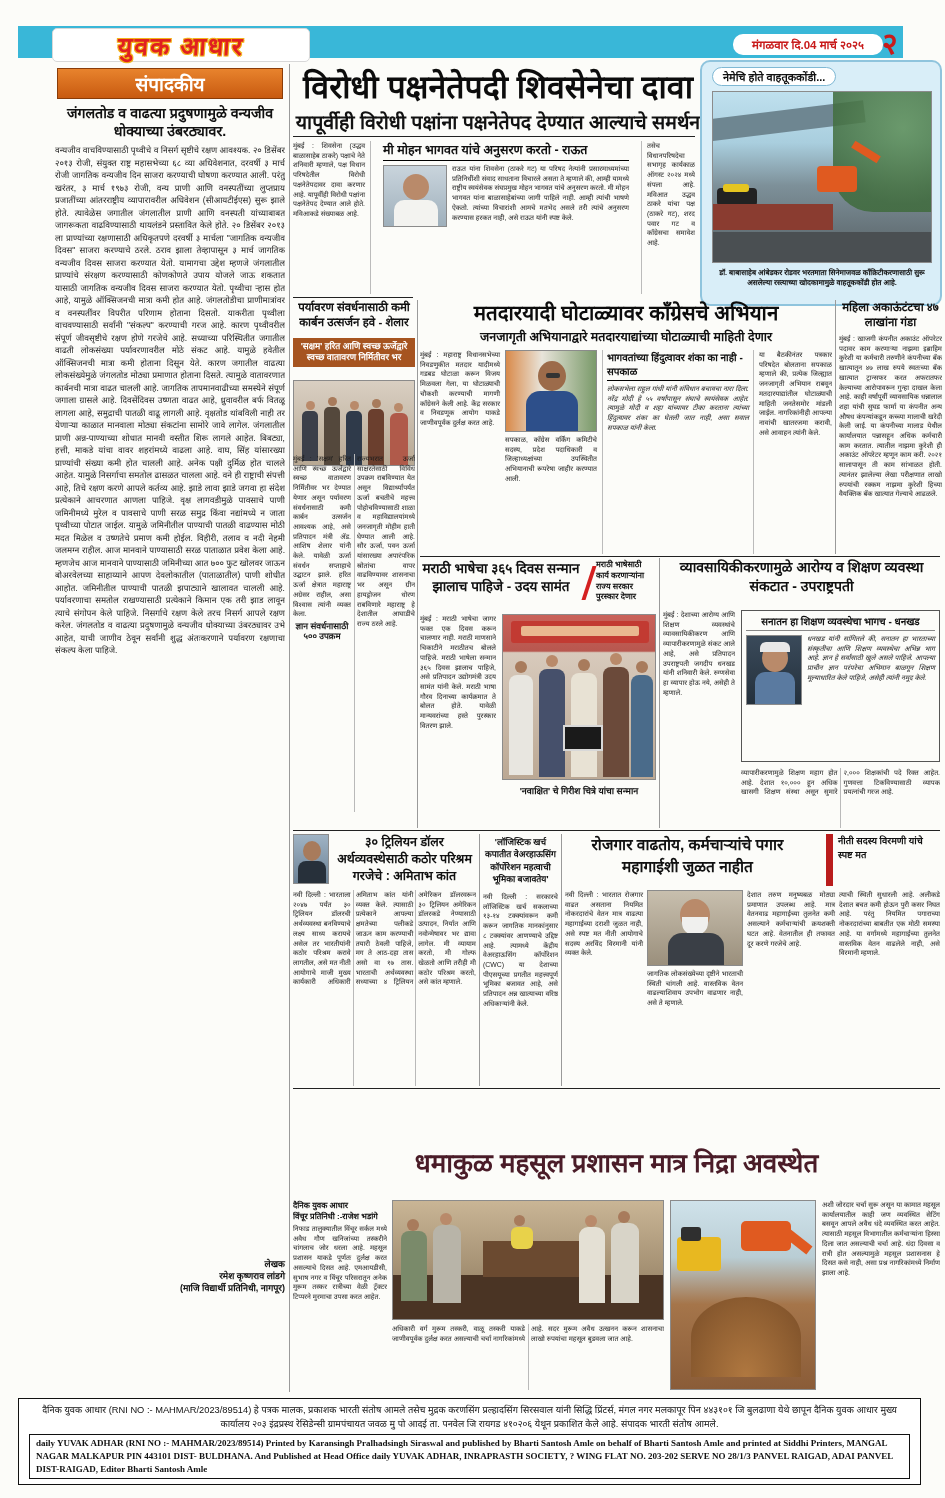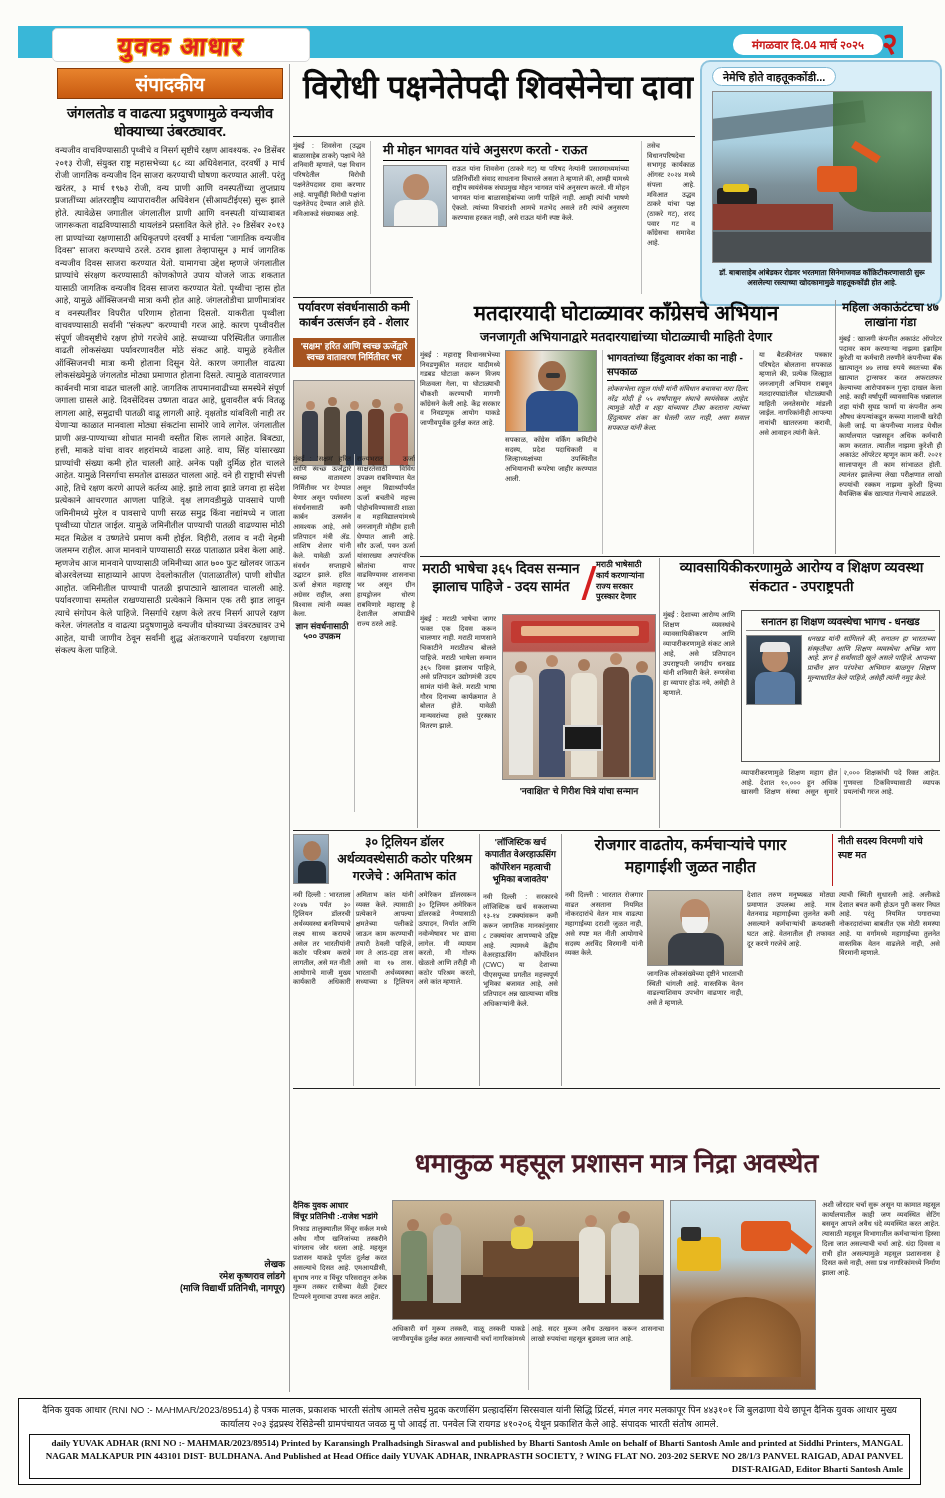--- a/index.html
+++ b/index.html
@@ -35,21 +35,21 @@
 .h-xl{font-weight:800;color:#0c0c0c}
 .inset-head{font-size:12.5px;font-weight:800;border-bottom:1px solid #000;padding-bottom:2px;margin-bottom:3px}
 
 .ph{position:absolute;overflow:hidden;border:1px solid #8b8b8b;background:#cfcfcf}
 .ph i{position:absolute;display:block}
 .p-head{border-radius:50%}
 
 .footbox{left:18px;top:1398px;width:903px;border:1.5px solid #111;background:#fff;padding:4px 10px 5px}
 .foot-mr{font-size:9.3px;line-height:14px;text-align:center;color:#111}
 .foot-en{border:1.5px solid #111;margin-top:3px;padding:2px 6px;font-family:"Liberation Serif","DejaVu Serif",serif;
-  font-weight:bold;font-size:9px;line-height:13px;text-align:right}
+  font-weight:bold;font-size:9px;line-height:13px;text-align:left}
 .cols2{column-count:2;column-gap:6px;column-rule:1px solid #b9b9b9}
 .cols3{column-count:3;column-gap:5px;column-rule:1px solid #b9b9b9}
 </style>
 </head>
 <body>
 
 <div class="page">
 
   <div class="abs cyanbar"></div>
   <div class="abs masthead">
@@ -64,20 +64,21 @@
   <div class="abs ed-head">जंगलतोड व वाढत्या प्रदुषणामुळे वन्यजीव धोक्याच्या उंबरठ्यावर.</div>
   <div class="abs ed-body just">वन्यजीव वाचविण्यासाठी पृथ्वीचे व निसर्ग सृष्टीचे रक्षण आवश्यक. २० डिसेंबर २०१३ रोजी, संयुक्त राष्ट्र महासभेच्या ६८ व्या अधिवेशनात, दरवर्षी ३ मार्च रोजी जागतिक वन्यजीव दिन साजरा करण्याची घोषणा करण्यात आली. परंतु खरंतर, ३ मार्च १९७३ रोजी, वन्य प्राणी आणि वनस्पतींच्या लुप्तप्राय प्रजातींच्या आंतरराष्ट्रीय व्यापारावरील अधिवेशन (सीआयटीईएस) सुरू झाले होते. त्यावेळेस जगातील जंगलातील प्राणी आणि वनस्पती यांच्याबाबत जागरूकता वाढविण्यासाठी थायलंडने प्रस्तावित केले होते. २० डिसेंबर २०१३ ला प्राण्यांच्या रक्षणासाठी अधिकृतपणे दरवर्षी ३ मार्चला "जागतिक वन्यजीव दिवस" साजरा करण्याचे ठरले. ठराव झाला तेव्हापासून ३ मार्च जागतिक वन्यजीव दिवस साजरा करण्यात येतो. यामागचा उद्देश म्हणजे जंगलातील प्राण्यांचे संरक्षण करण्यासाठी कोणकोणते उपाय योजले जाऊ शकतात यासाठी जागतिक वन्यजीव दिवस साजरा करण्यात येतो. पृथ्वीचा ऱ्हास होत आहे, यामुळे ऑक्सिजनची मात्रा कमी होत आहे. जंगलतोडीचा प्राणीमात्रांवर व वनस्पतींवर विपरीत परिणाम होताना दिसतो. याकरीता पृथ्वीला वाचवण्यासाठी सर्वांनी "संकल्प" करण्याची गरज आहे. कारण पृथ्वीवरील संपूर्ण जीवसृष्टीचे रक्षण होणे गरजेचे आहे. सध्याच्या परिस्थितीत जगातील वाढती लोकसंख्या पर्यावरणावरील मोठे संकट आहे. यामुळे हवेतील ऑक्सिजनची मात्रा कमी होताना दिसून येते. कारण जगातील वाढत्या लोकसंख्येमुळे जंगलतोड मोठ्या प्रमाणात होताना दिसते. त्यामुळे वातावरणात कार्बनची मात्रा वाढत चालली आहे. जागतिक तापमानवाढीच्या समस्येने संपूर्ण जगाला ग्रासले आहे. दिवसेंदिवस उष्णता वाढत आहे, ध्रुवावरील बर्फ वितळू लागला आहे, समुद्राची पातळी वाढू लागली आहे. वृक्षतोड थांबविली नाही तर येणाऱ्या काळात मानवाला मोठ्या संकटांना सामोरे जावे लागेल. जंगलातील प्राणी अन्न-पाण्याच्या शोधात मानवी वस्तीत शिरू लागले आहेत. बिबट्या, हत्ती, माकडे यांचा वावर शहरांमध्ये वाढला आहे. वाघ, सिंह यांसारख्या प्राण्यांची संख्या कमी होत चालली आहे. अनेक पक्षी दुर्मिळ होत चालले आहेत. यामुळे निसर्गाचा समतोल ढासळत चालला आहे. वने ही राष्ट्राची संपत्ती आहे, तिचे रक्षण करणे आपले कर्तव्य आहे. झाडे लावा झाडे जगवा हा संदेश प्रत्येकाने आचरणात आणला पाहिजे. वृक्ष लागवडीमुळे पावसाचे पाणी जमिनीमध्ये मुरेल व पावसाचे पाणी सरळ समुद्र किंवा नद्यांमध्ये न जाता पृथ्वीच्या पोटात जाईल. यामुळे जमिनीतील पाण्याची पातळी वाढण्यास मोठी मदत मिळेल व उष्णतेचे प्रमाण कमी होईल. विहीरी, तलाव व नदी नेहमी जलमग्न राहील. आज मानवाने पाण्यासाठी सरळ पाताळात प्रवेश केला आहे. म्हणजेच आज मानवाने पाण्यासाठी जमिनीच्या आत ७०० फुट खोलवर जाऊन बोअरवेलच्या साहाय्याने आपण देवलोकातील (पाताळातील) पाणी शोधीत आहोत. जमिनीतील पाण्याची पातळी झपाट्याने खालावत चालली आहे. पर्यावरणाचा समतोल राखण्यासाठी प्रत्येकाने किमान एक तरी झाड लावून त्याचे संगोपन केले पाहिजे. निसर्गाचे रक्षण केले तरच निसर्ग आपले रक्षण करेल. जंगलतोड व वाढत्या प्रदुषणामुळे वन्यजीव धोक्याच्या उंबरठ्यावर उभे आहेत, याची जाणीव ठेवून सर्वांनी शुद्ध अंतःकरणाने पर्यावरण रक्षणाचा संकल्प केला पाहिजे.</div>
   <div class="abs ed-author">
     <div>लेखक</div>
     <div>रमेश कृष्णराव लांडगे</div>
     <div>(माजि विद्यार्थी प्रतिनिधी, नागपूर)</div>
   </div>
   <div class="vr" style="left:289px;top:64px;height:1328px"></div>
 
   <div class="abs h-xl center" style="left:293px;top:64px;width:410px;font-size:32px">विरोधी पक्षनेतेपदी शिवसेनेचा दावा</div>
+  <div class="abs bold center" style="left:293px;top:108px;width:410px;font-size:19.5px">यापूर्वीही विरोधी पक्षांना पक्षनेतेपद देण्यात आल्याचे समर्थन</div>
   <div class="hrule" style="left:293px;top:136px;width:402px"></div>
   <div class="abs" style="left:293px;top:141px;width:402px;height:153px;display:flex;gap:5px;overflow:hidden">
     <div class="small just" style="width:72px;flex:none">मुंबई : शिवसेना (उद्धव बाळासाहेब ठाकरे) पक्षाचे नेते शनिवारी म्हणाले, पक्ष विधान परिषदेतील विरोधी पक्षनेतेपदावर दावा करणार आहे. यापूर्वीही विरोधी पक्षांना पक्षनेतेपद देण्यात आले होते. मविआकडे संख्याबळ आहे.</div>
     <div style="width:272px;flex:none;border-left:1px solid #bbb;border-right:1px solid #bbb;padding:0 12px">
       <div class="inset-head">मी मोहन भागवत यांचे अनुसरण करतो - राऊत</div>
       <div class="small just">
         <span class="ph" style="position:relative;float:left;width:64px;height:62px;margin:1px 5px 2px 0;background:linear-gradient(#c9d4dc,#9fb0bc)">
           <i class="p-head" style="left:19px;top:8px;width:26px;height:26px;background:#b98a6a"></i>
           <i style="left:10px;top:34px;width:44px;height:28px;border-radius:10px 10px 0 0;background:#f3f3f0"></i>
         </span>
@@ -200,21 +201,21 @@
     <div class="bold center" style="flex:1;font-size:12.5px;line-height:1.35">३० ट्रिलियन डॉलर अर्थव्यवस्थेसाठी कठोर परिश्रम गरजेचे : अमिताभ कांत</div>
   </div>
   <div class="abs small just cols3" style="left:293px;top:890px;width:183px;height:196px;overflow:hidden">नवी दिल्ली : भारताला २०४७ पर्यंत ३० ट्रिलियन डॉलरची अर्थव्यवस्था बनविण्याचे लक्ष्य साध्य करायचे असेल तर भारतीयांनी कठोर परिश्रम करावे लागतील, असे मत नीती आयोगाचे माजी मुख्य कार्यकारी अधिकारी अमिताभ कांत यांनी व्यक्त केले. त्यासाठी प्रत्येकाने आपल्या क्षमतेच्या पलीकडे जाऊन काम करण्याची तयारी ठेवली पाहिजे, मग ते आठ-दहा तास असो वा १७ तास. भारताची अर्थव्यवस्था सध्याच्या ४ ट्रिलियन अमेरिकन डॉलरवरून ३० ट्रिलियन अमेरिकन डॉलरकडे नेण्यासाठी उत्पादन, निर्यात आणि नवोन्मेषावर भर द्यावा लागेल. मी व्यायाम करतो, मी गोल्फ खेळतो आणि तरीही मी कठोर परिश्रम करतो, असे कांत म्हणाले.</div>
 
   <div class="vr" style="left:479px;top:834px;height:252px"></div>
   <div class="abs bold center" style="left:483px;top:836px;width:75px;font-size:8.8px;line-height:1.4">'लॉजिस्टिक खर्च कपातीत वेअरहाऊसिंग कॉर्पोरेशन महत्वाची भूमिका बजावतेय'</div>
   <div class="abs small just" style="left:483px;top:892px;width:75px;height:194px;overflow:hidden">नवी दिल्ली : सरकारचे लॉजिस्टिक खर्च सकलाच्या १३-१४ टक्क्यांवरून कमी करून जागतिक मानकांनुसार ८ टक्क्यांवर आणण्याचे उद्दिष्ट आहे. त्यामध्ये केंद्रीय वेअरहाऊसिंग कॉर्पोरेशन (CWC) या देशाच्या पीएसयूच्या प्रगतीत महत्त्वपूर्ण भूमिका बजावत आहे, असे प्रतिपादन अन्न खात्याच्या वरिष्ठ अधिकाऱ्यांनी केले.</div>
   <div class="vr" style="left:561px;top:834px;height:252px"></div>
 
   <div class="abs" style="left:565px;top:834px;width:375px;height:52px;display:flex;gap:5px">
-    <div class="bold center" style="width:268px;font-size:15.5px;line-height:1.4;border-right:1px solid #b91c1c;padding-right:16px">रोजगार वाढतोय, कर्मचाऱ्यांचे पगार महागाईशी जुळत नाहीत</div>
+    <div class="bold center" style="width:268px;font-size:15.5px;line-height:1.4;border-right:7px solid #b91c1c;padding-right:16px">रोजगार वाढतोय, कर्मचाऱ्यांचे पगार महागाईशी जुळत नाहीत</div>
     <div class="bold" style="flex:1;font-size:9.5px;line-height:1.5">नीती सदस्य विरमणी यांचे स्पष्ट मत</div>
   </div>
   <div class="abs" style="left:565px;top:890px;width:375px;height:196px;display:flex;gap:4px;overflow:hidden">
     <div class="small just" style="width:78px;flex:none">नवी दिल्ली : भारतात रोजगार वाढत असताना नियमित नोकरदारांचे वेतन मात्र वाढत्या महागाईच्या दराशी जुळत नाही, असे स्पष्ट मत नीती आयोगाचे सदस्य अरविंद विरमानी यांनी व्यक्त केले.</div>
     <div style="width:96px;flex:none">
       <div class="ph" style="position:relative;width:96px;height:76px;background:linear-gradient(#c8bfae,#9a8f7c)">
         <i class="p-head" style="left:32px;top:8px;width:30px;height:32px;background:#b98a6a"></i>
         <i style="left:34px;top:26px;width:26px;height:18px;border-radius:0 0 12px 12px;background:#f0f0ee"></i>
         <i style="left:20px;top:42px;width:56px;height:34px;border-radius:14px 14px 0 0;background:#3a3f46"></i>
       </div>

